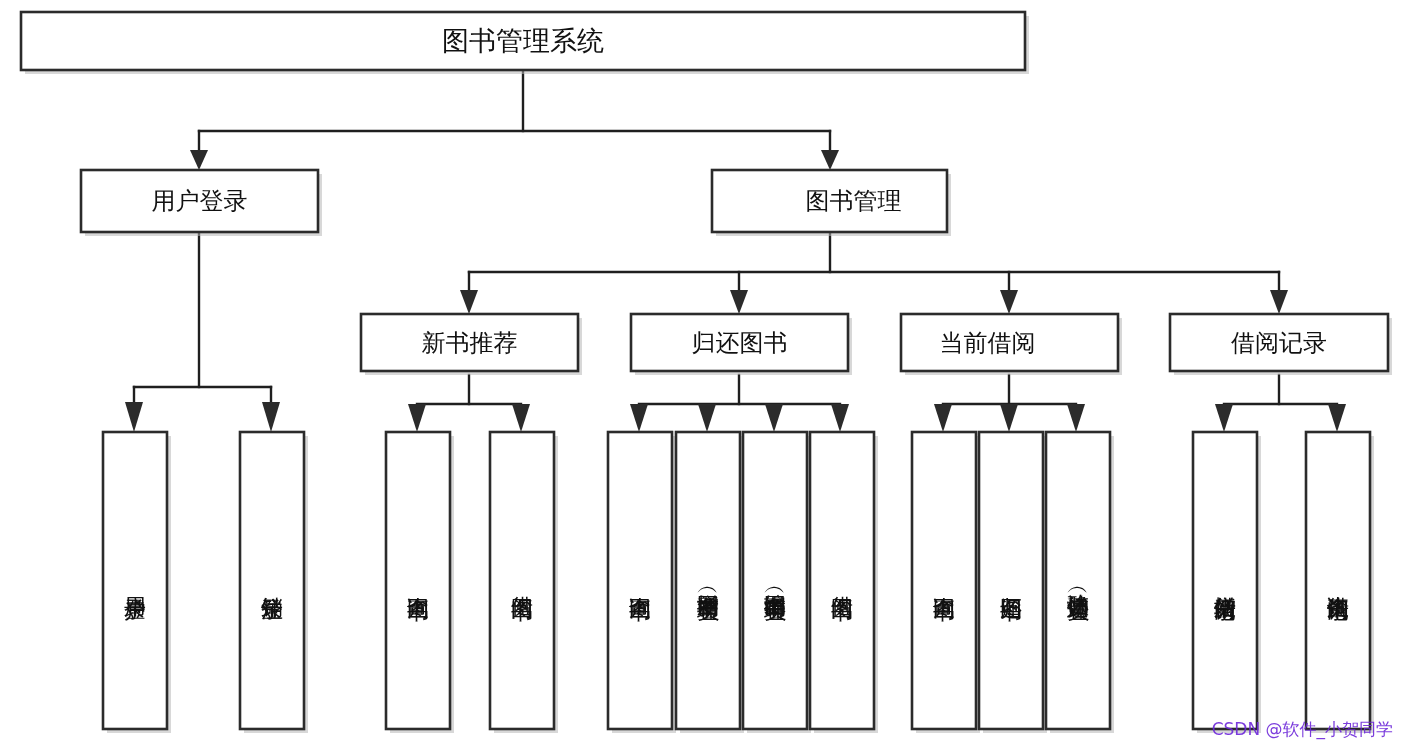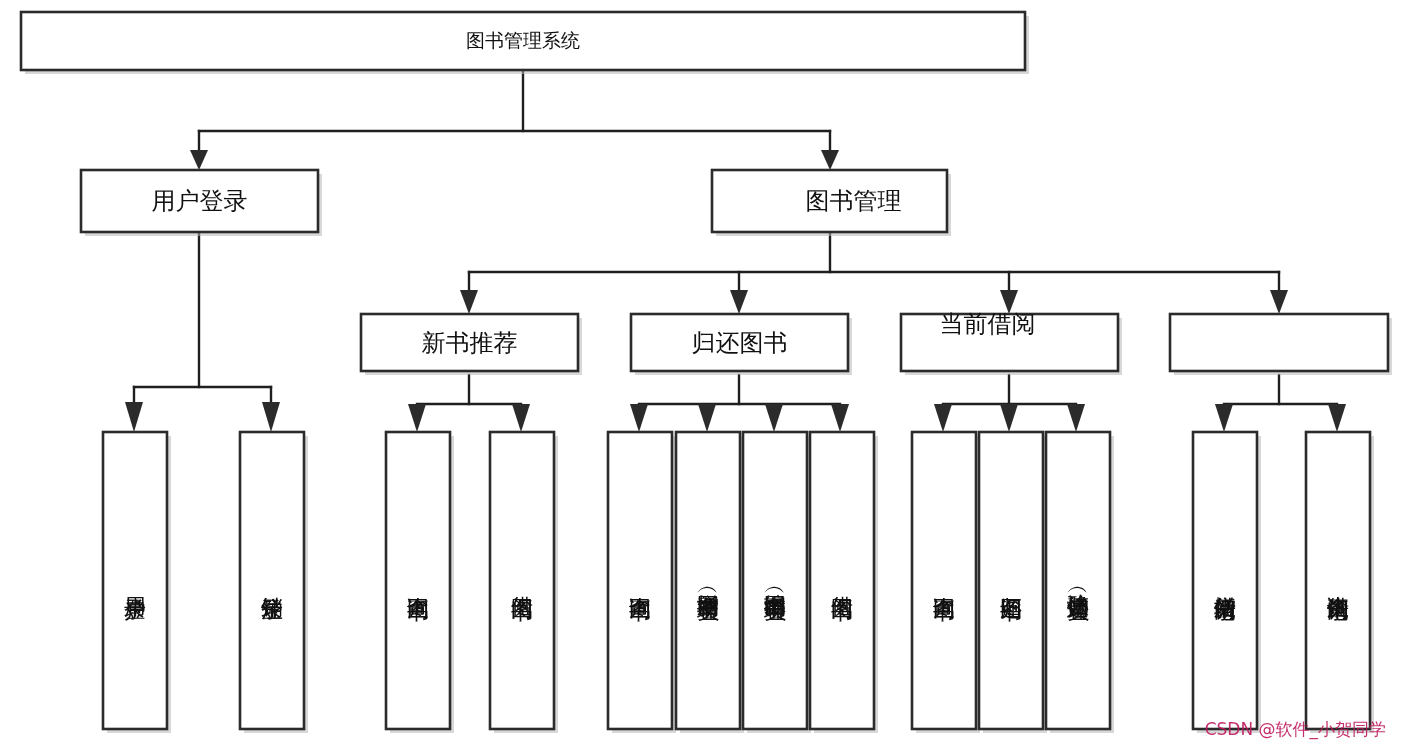--- a/index.html
+++ b/index.html
@@ -65,25 +65,25 @@
     font-family: "DejaVu Sans", "Liberation Sans", sans-serif;
     color: #111111;
     display: flex;
     align-items: center;
     justify-content: center;
     white-space: nowrap;
     pointer-events: none;
   }
   #watermark {
     position: absolute;
-    right: 19px;
+    right: 12px;
     bottom: 6px;
     font-family: "DejaVu Sans", "Liberation Sans", sans-serif;
     font-size: 17px;
-    color: #be185d;
+    color: #6d28d9;
     opacity: 0.9;
     white-space: nowrap;
   }
 </style>
 </head>
 <body>
 
 <div id="diagram-root">
 
   <svg id="flow-svg" viewBox="0 0 1405 747">
@@ -199,32 +199,33 @@
     <rect class="node-box" x="979" y="432" width="64" height="297"></rect>
     <rect class="node-shadow" x="1050" y="436" width="64" height="297"></rect>
     <rect class="node-box" x="1046" y="432" width="64" height="297"></rect>
 
     <rect class="node-shadow" x="1197" y="436" width="64" height="297"></rect>
     <rect class="node-box" x="1193" y="432" width="64" height="297"></rect>
     <rect class="node-shadow" x="1310" y="436" width="64" height="297"></rect>
     <rect class="node-box" x="1306" y="432" width="64" height="297"></rect>
   </svg>
 
-  <div class="horiz-label" style="left:21px; top:12px; width:1004px; height:58px; font-size:19px;">图书管理系统</div>
+  <div class="horiz-label" style="left:21px; top:12px; width:1004px; height:58px; font-size:27px;">图书管理系统</div>
 
   <div class="horiz-label" style="left:81px; top:170px; width:237px; height:62px; font-size:24px;">用户登录</div>
 
   <div class="horiz-label" style="left:712px; top:170px; width:235px; height:62px; font-size:24px;padding-left:24px;">图书管理</div>
 
   <div class="horiz-label" style="left:361px; top:314px; width:217px; height:57px; font-size:24px;">新书推荐</div>
 
   <div class="horiz-label" style="left:631px; top:314px; width:217px; height:57px; font-size:24px;">归还图书</div>
 
-  <div class="horiz-label" style="left:901px; top:295px; width:173px; height:57px; font-size:24px;border-radius:16px;">当前借阅</div>
-
+  <div class="horiz-label" style="left:901px; top:314px; width:173px; height:57px; font-size:24px;border-radius:16px;">当前借阅</div>
+
+  <div class="horiz-label" style="left:1170px; top:314px; width:218px; height:57px; font-size:24px;">借阅记录</div>
 
   <div class="vert-label" style="left:103px; top:432px; width:64px; height:297px;">用户登录</div>
   <div class="vert-label" style="left:240px; top:432px; width:64px; height:297px;">注销登录</div>
 
   <div class="vert-label" style="left:386px; top:432px; width:64px; height:297px;">查询图书</div>
   <div class="vert-label" style="left:490px; top:432px; width:64px; height:297px;">借阅图书</div>
 
   <div class="vert-label" style="left:608px; top:432px; width:64px; height:297px;">查询图书</div>
   <div class="vert-label" style="left:676px; top:432px; width:64px; height:297px;">新增图书（管理员）</div>
   <div class="vert-label" style="left:743px; top:432px; width:64px; height:297px;">编辑图书（管理员）</div>

